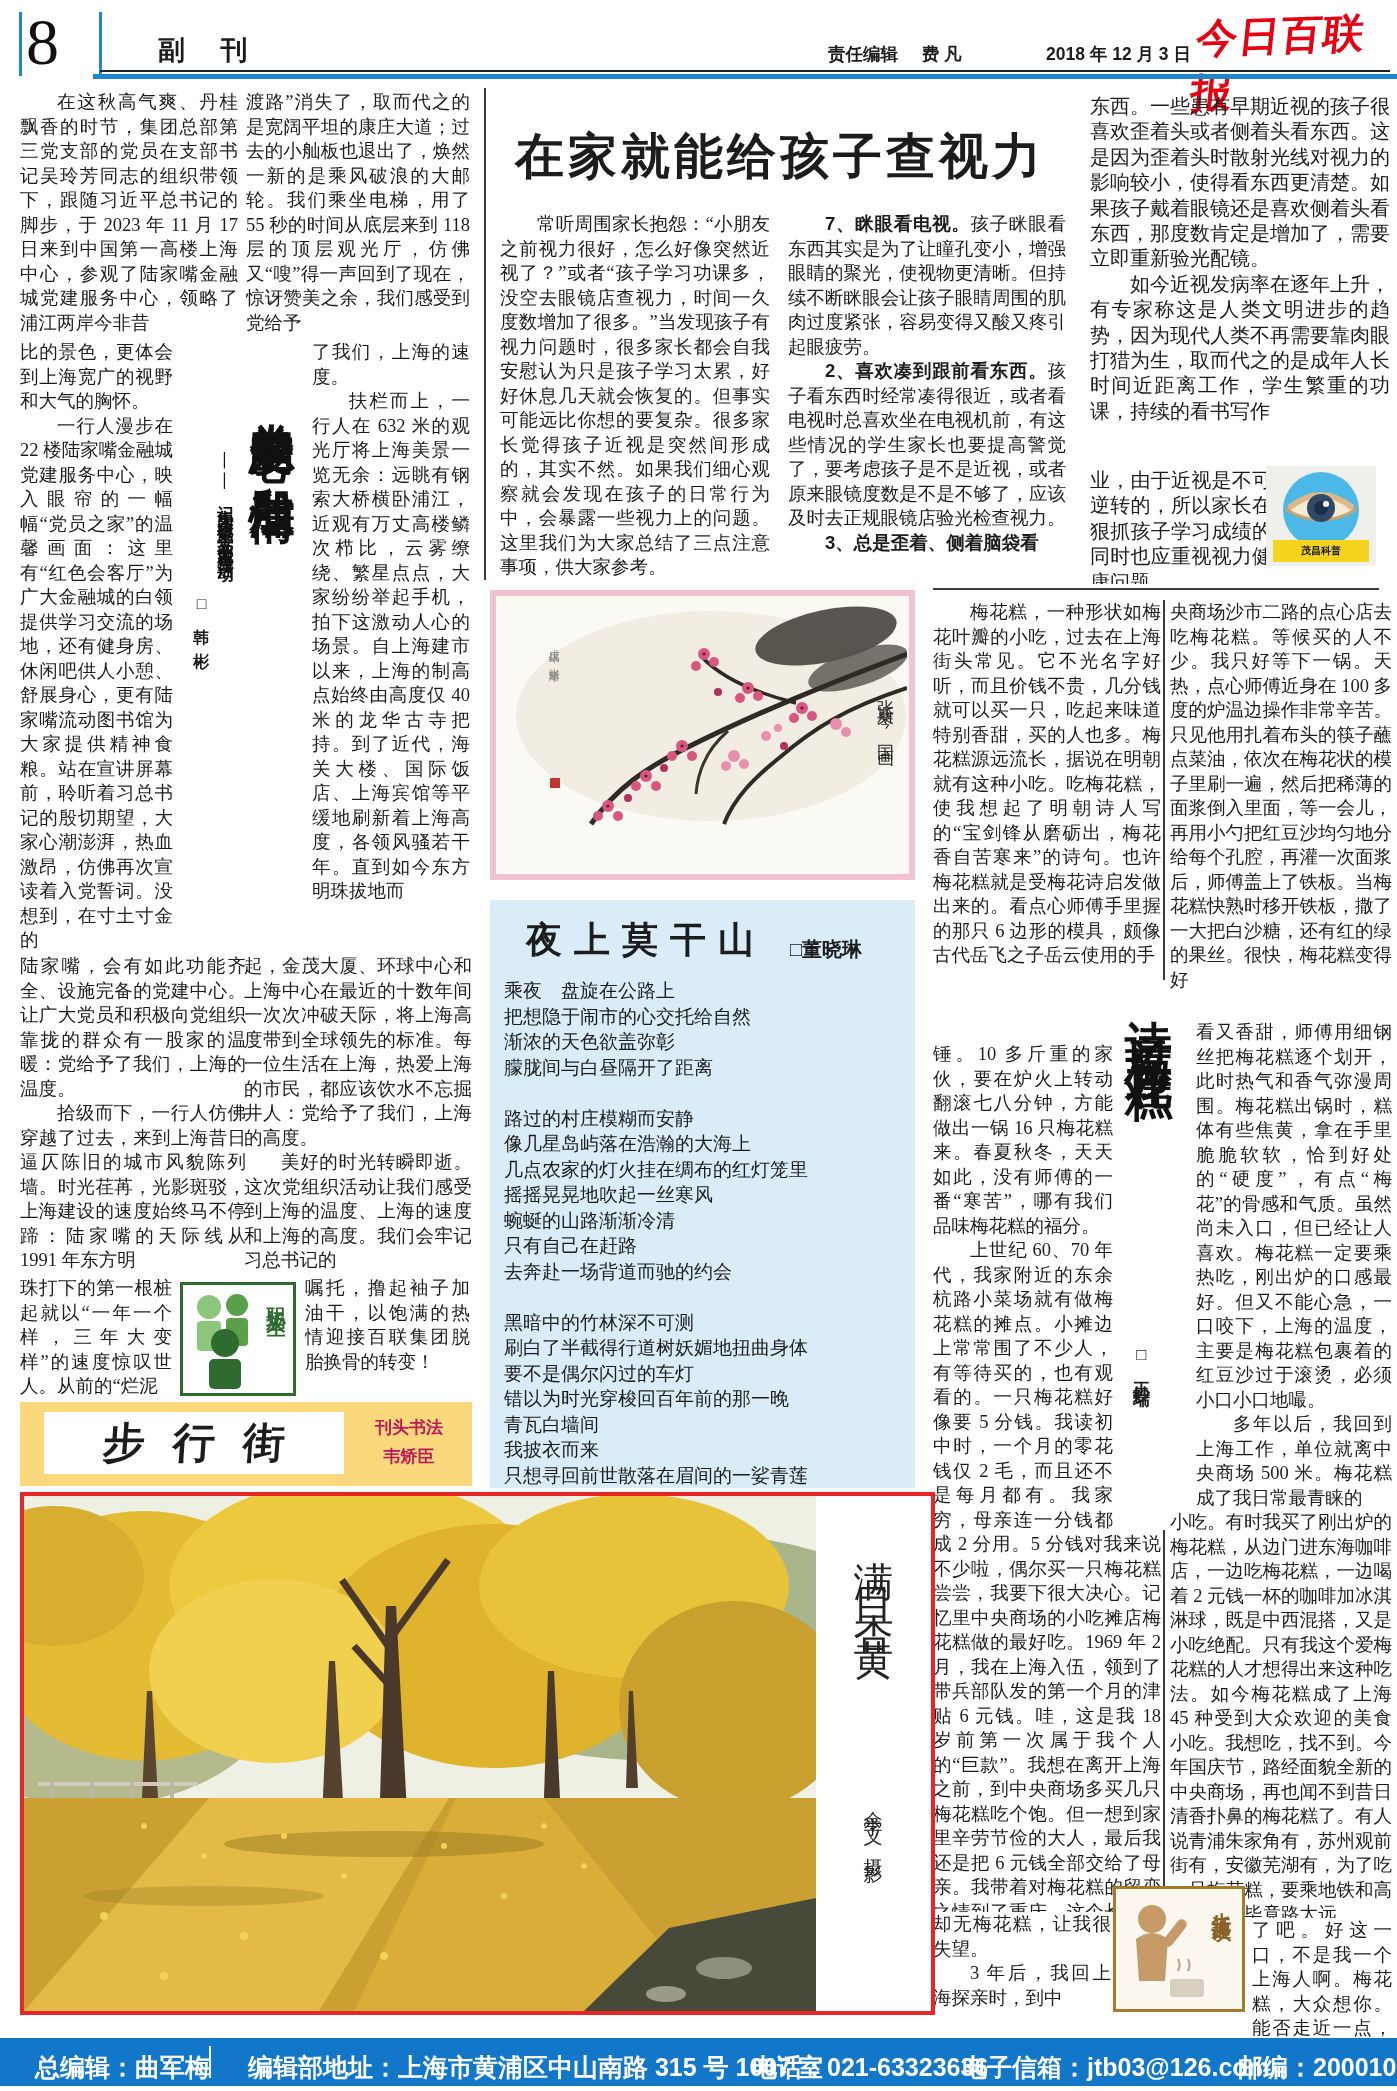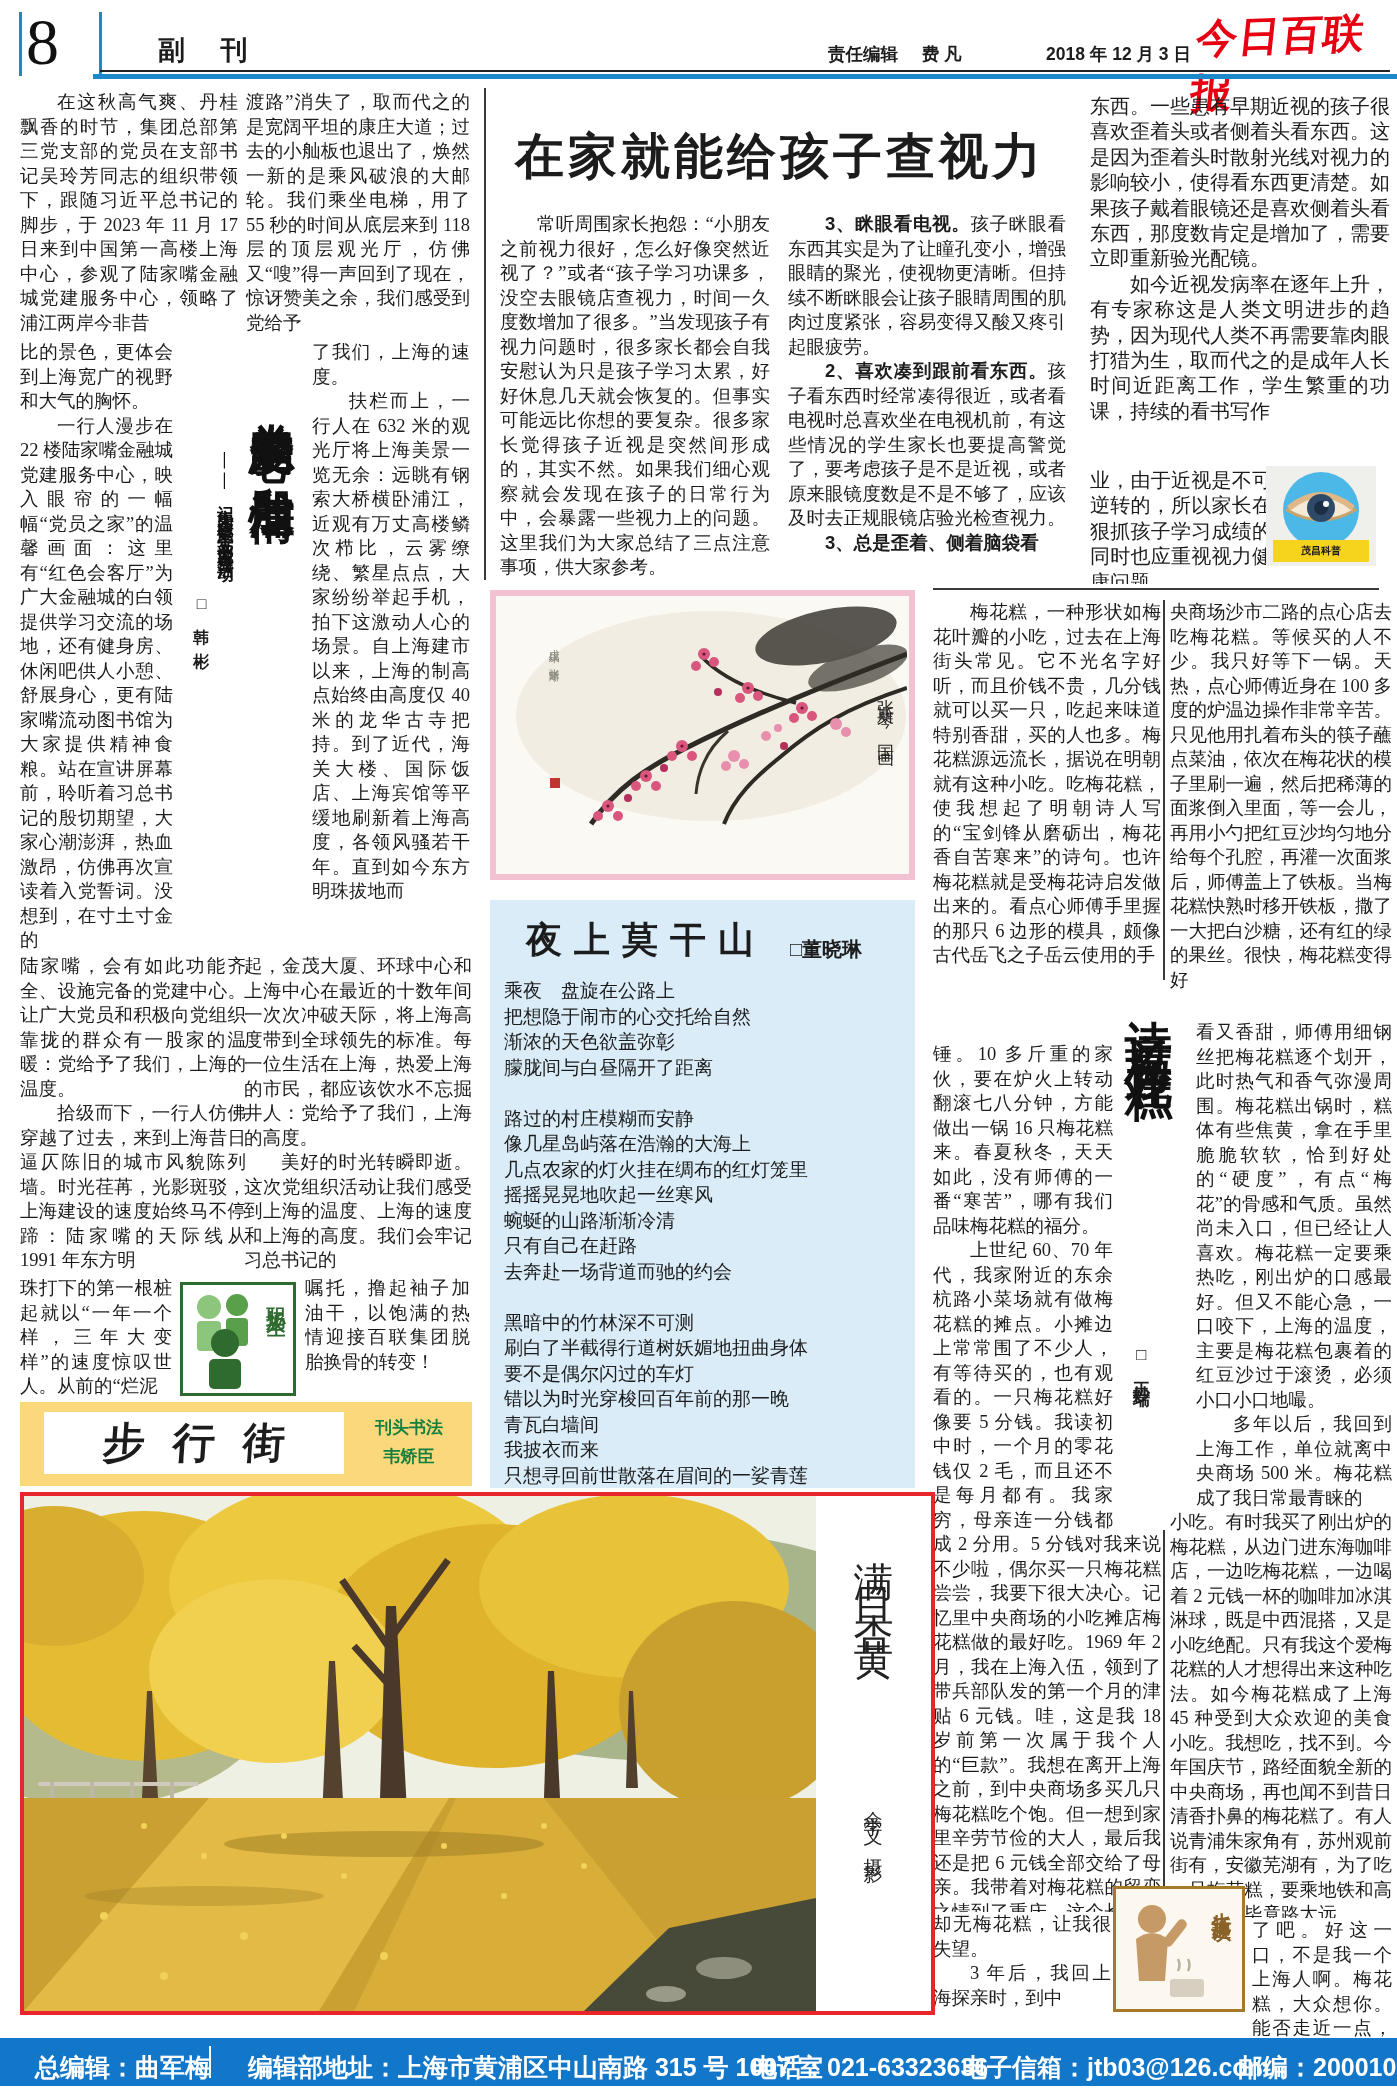--- a/index.html
+++ b/index.html
@@ -39,21 +39,21 @@
   .poem-lines p{margin:0;line-height:25.5px;min-height:25.5px;text-indent:0;}
   
   .iconbox{position:absolute;box-sizing:border-box;}
   .badge-vert{writing-mode:vertical-rl;font-weight:900;letter-spacing:3px;
               font-family:"Liberation Sans","DejaVu Sans",sans-serif;}
   
   .wsbox{position:absolute;left:20px;top:1402px;width:452px;height:84px;background:#fcd87c;}
   .wsinner{position:absolute;left:24px;top:10px;width:300px;height:62px;background:#fff;
            display:flex;align-items:center;justify-content:center;}
   .wstitle{font-size:42px;font-weight:900;letter-spacing:28px;transform:skewX(-4deg);text-indent:28px;}
-  .wscredit{position:absolute;left:334px;top:12px;width:110px;text-align:center;color:#15803d;
+  .wscredit{position:absolute;left:334px;top:12px;width:110px;text-align:center;color:#be185d;
             font-weight:bold;font-size:17px;line-height:1.7;font-family:"Liberation Sans",sans-serif;}
   
   .photobox{position:absolute;left:20px;top:1492px;width:915px;height:523px;border:4px solid #e8252a;
             box-sizing:border-box;background:#fff;display:flex;}
   .photostrip{width:115px;height:100%;position:relative;background:#fff;}
   .photocap{position:absolute;left:30px;top:34px;writing-mode:vertical-rl;font-size:40px;letter-spacing:26px;color:#222;}
   .photocredit{position:absolute;left:44px;top:300px;writing-mode:vertical-rl;font-size:19px;letter-spacing:7px;color:#222;}
   
   .footer{position:absolute;left:0;top:2038px;width:1397px;height:48px;background:#1277c8;color:#fff;}
   .footer span{position:absolute;top:13px;font-size:25px;font-weight:bold;font-family:"Liberation Sans",sans-serif;}
@@ -126,21 +126,21 @@
     <div class="badge-vert abs" style="right:4px;top:8px;height:100px;font-size:19px;color:#2f6b2f;">职场人生</div>
   </div>
 
   <div class="vline" style="left:484px;top:88px;width:2px;height:492px;"></div>
   <div class="headline">在家就能给孩子查视力</div>
   <div class="seg" style="left:500px;top:212px;width:270px;height:366px;">
       <p>常听周围家长抱怨：“小朋友之前视力很好，怎么好像突然近视了？”或者“孩子学习功课多，没空去眼镜店查视力，时间一久度数增加了很多。”当发现孩子有视力问题时，很多家长都会自我安慰认为只是孩子学习太累，好好休息几天就会恢复的。但事实可能远比你想的要复杂。很多家长觉得孩子近视是突然间形成的，其实不然。如果我们细心观察就会发现在孩子的日常行为中，会暴露一些视力上的问题。这里我们为大家总结了三点注意事项，供大家参考。</p>
     </div>
 
   <div class="seg" style="left:788px;top:212px;width:278px;height:366px;">
-    <p><span class="pt-lead">3、眯眼看电视。</span><span>孩子眯眼看东西其实是为了让瞳孔变小，增强眼睛的聚光，使视物更清晰。但持续不断眯眼会让孩子眼睛周围的肌肉过度紧张，容易变得又酸又疼引起眼疲劳。</span></p>
+    <p><span class="pt-lead">7、眯眼看电视。</span><span>孩子眯眼看东西其实是为了让瞳孔变小，增强眼睛的聚光，使视物更清晰。但持续不断眯眼会让孩子眼睛周围的肌肉过度紧张，容易变得又酸又疼引起眼疲劳。</span></p>
     <p><span class="pt-lead">2、喜欢凑到跟前看东西。</span><span>孩子看东西时经常凑得很近，或者看电视时总喜欢坐在电视机前，有这些情况的学生家长也要提高警觉了，要考虑孩子是不是近视，或者原来眼镜度数是不是不够了，应该及时去正规眼镜店验光检查视力。</span></p>
     <p><span class="pt-lead">3、总是歪着、侧着脑袋看</span><span></span></p>
   </div>
 
   <div class="seg ni" style="left:1090px;top:94px;width:300px;height:372px;font-size:20px;line-height:25.4px;">
       <p>东西。一些患有早期近视的孩子很喜欢歪着头或者侧着头看东西。这是因为歪着头时散射光线对视力的影响较小，使得看东西更清楚。如果孩子戴着眼镜还是喜欢侧着头看东西，那度数肯定是增加了，需要立即重新验光配镜。</p>
       <p>如今近视发病率在逐年上升，有专家称这是人类文明进步的趋势，因为现代人类不再需要靠肉眼打猎为生，取而代之的是成年人长时间近距离工作，学生繁重的功课，持续的看书写作</p>
     </div>
   <div class="seg ni" style="left:1090px;top:468px;width:182px;height:116px;font-size:20px;line-height:25.4px;">
       <p>业，由于近视是不可逆转的，所以家长在狠抓孩子学习成绩的同时也应重视视力健康问题。</p>

